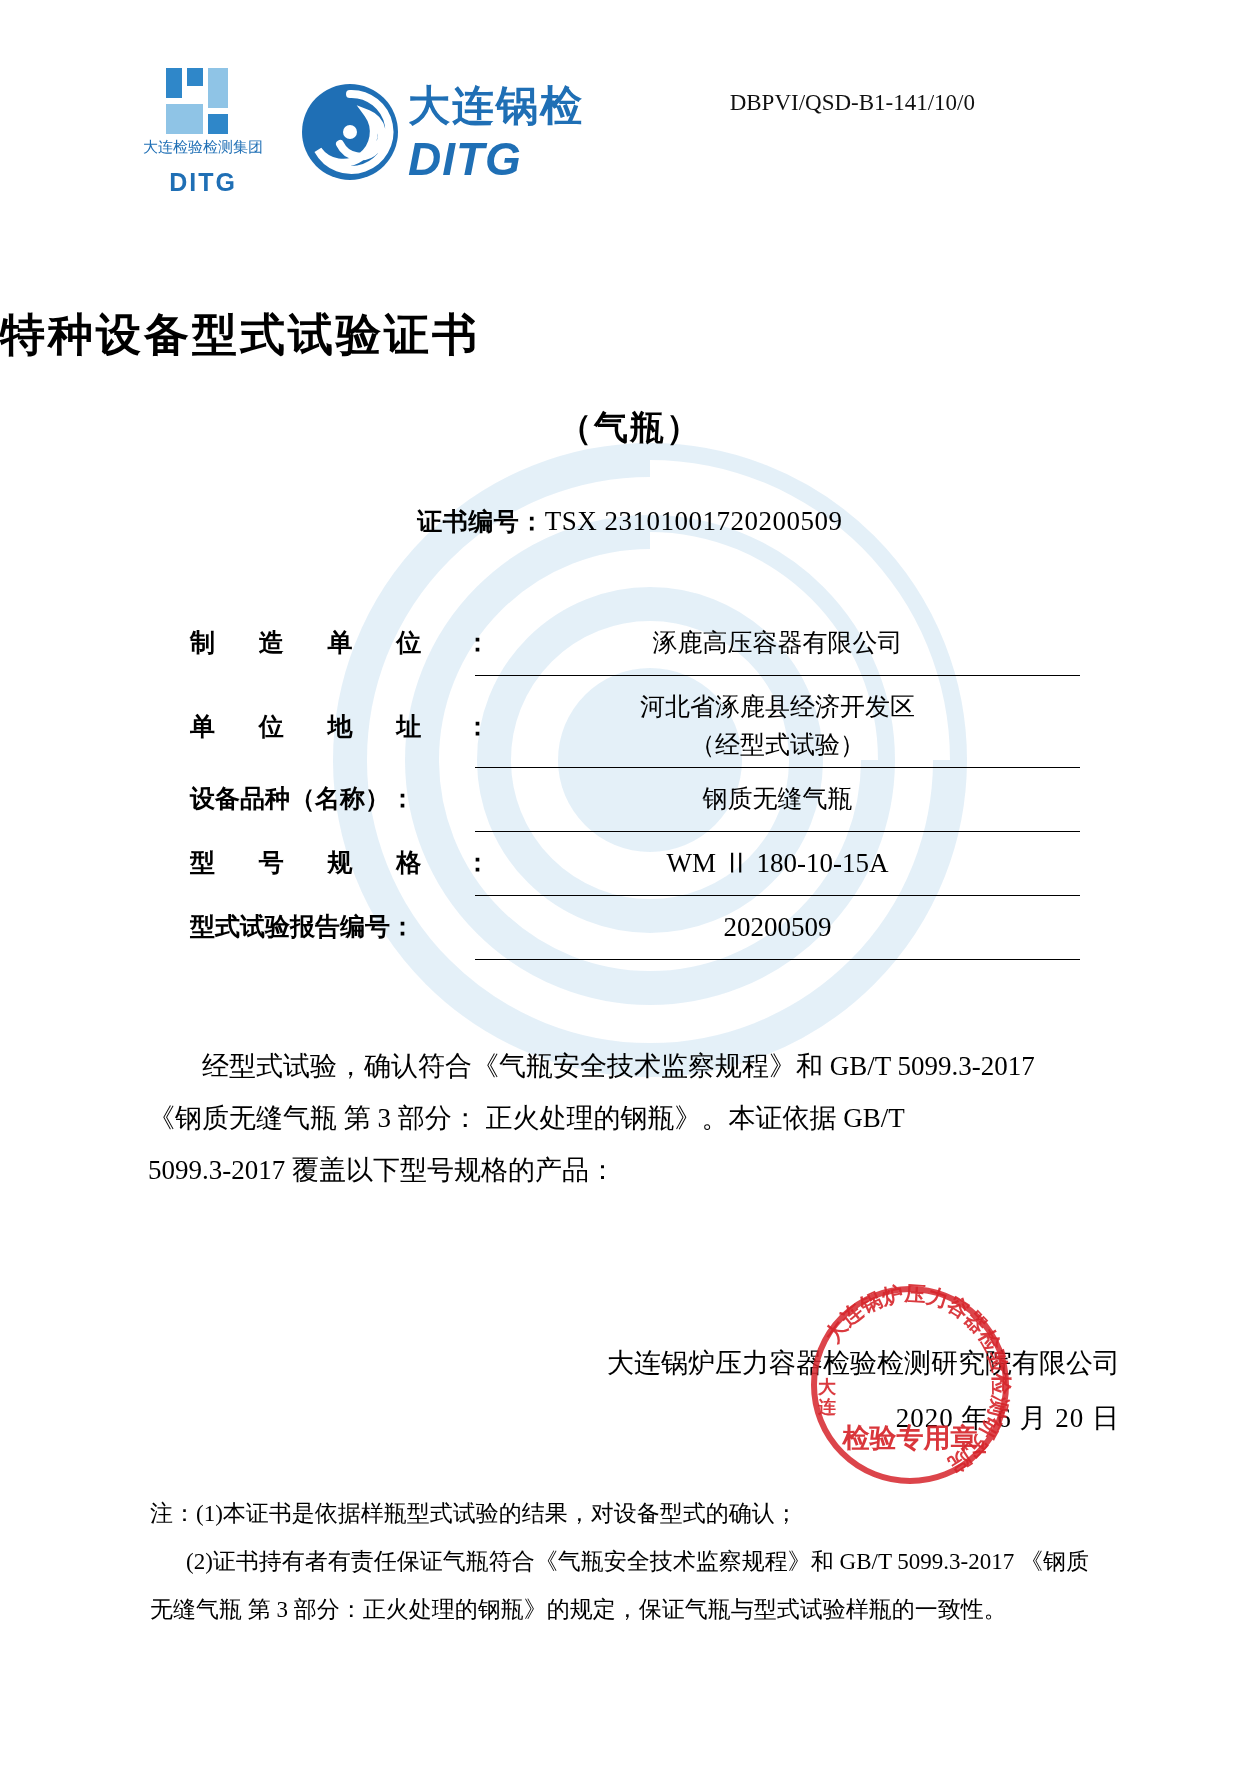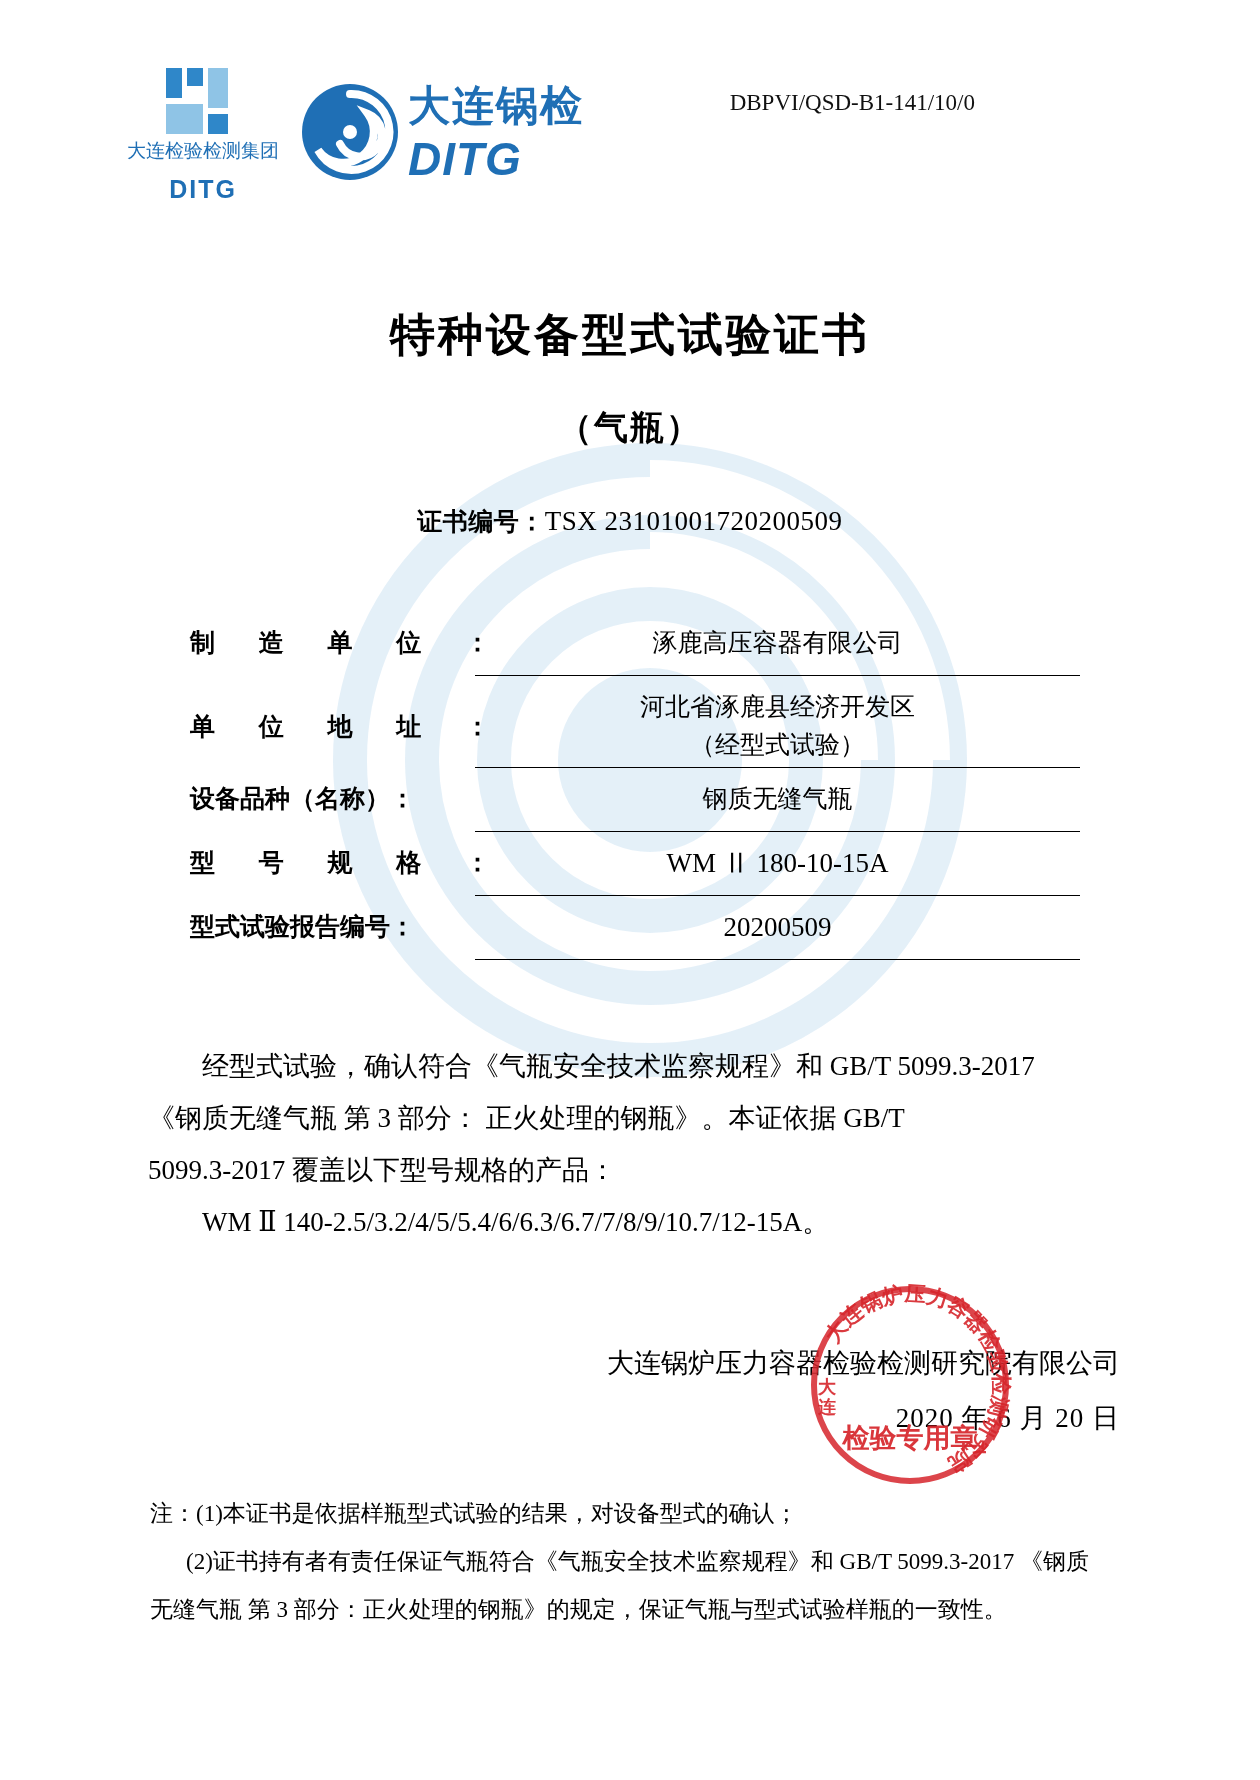--- a/index.html
+++ b/index.html
@@ -53,21 +53,21 @@
     display: block;
     background: #1f6fb5;
   }
   .ditg-mark i.a { left: 0;    top: 0;  width: 16px; height: 30px; background:#2f87c9; }
   .ditg-mark i.b { left: 21px; top: 0;  width: 16px; height: 18px; background:#2f87c9; }
   .ditg-mark i.c { left: 42px; top: 0;  width: 20px; height: 40px; background:#8fc4e6; }
   .ditg-mark i.d { left: 0;    top: 36px;width: 37px; height: 30px; background:#8fc4e6; }
   .ditg-mark i.e { left: 42px; top: 46px;width: 20px; height: 20px; background:#2f87c9; }
   .ditg-cn {
     font-family: "DejaVu Sans", "Liberation Sans", sans-serif;
-    font-size: 19px;
+    font-size: 15px;
     color: #1f6fb5;
     letter-spacing: 0px;
     margin-top: 4px;
     white-space: nowrap;
   }
   .ditg-en {
     font-family: "Liberation Sans", sans-serif;
     font-size: 25px;
     font-weight: bold;
     color: #1f6fb5;
@@ -122,21 +122,21 @@
     color: #111;
     white-space: nowrap;
   }
 
   
   .title-main {
     position: absolute;
     top: 305px;
     left: 0;
     width: 1260px;
-    text-align: center;
+    text-align: left;
     font-family: "DejaVu Sans", "Liberation Sans", sans-serif;
     font-size: 45px;
     font-weight: bold;
     letter-spacing: 3px;
     color: #000;
   }
   .title-sub {
     position: absolute;
     top: 405px;
     left: 0;
@@ -390,21 +390,20 @@
       <div class="f-rule"></div>
     </div>
   </div>
 
 </div>
 
 <div class="body-text">
   <p class="indent">经型式试验，确认符合《气瓶安全技术监察规程》和 GB/T 5099.3-2017</p>
   <p>《钢质无缝气瓶 第 3 部分： 正火处理的钢瓶》。本证依据 GB/T</p>
   <p>5099.3-2017 覆盖以下型号规格的产品：</p>
-  <p class="indent">WM Ⅱ 140-2.5/3.2/4/5/5.4/6/6.3/6.7/7/8/9/10.7/12-15A。</p>
 </div>
 
 <div class="sig-company">大连锅炉压力容器检验检测研究院有限公司</div>
 <div class="sig-date">2020 年 6 月 20 日</div>
 
 <div class="seal">
   <svg viewBox="0 0 220 220" width="220" height="220" aria-hidden="true">
     <defs>
       <path id="sealArc" d="M110,110 m-84,0 a84,84 0 1,1 168,0 a84,84 0 1,1 -168,0"></path>
     </defs>

